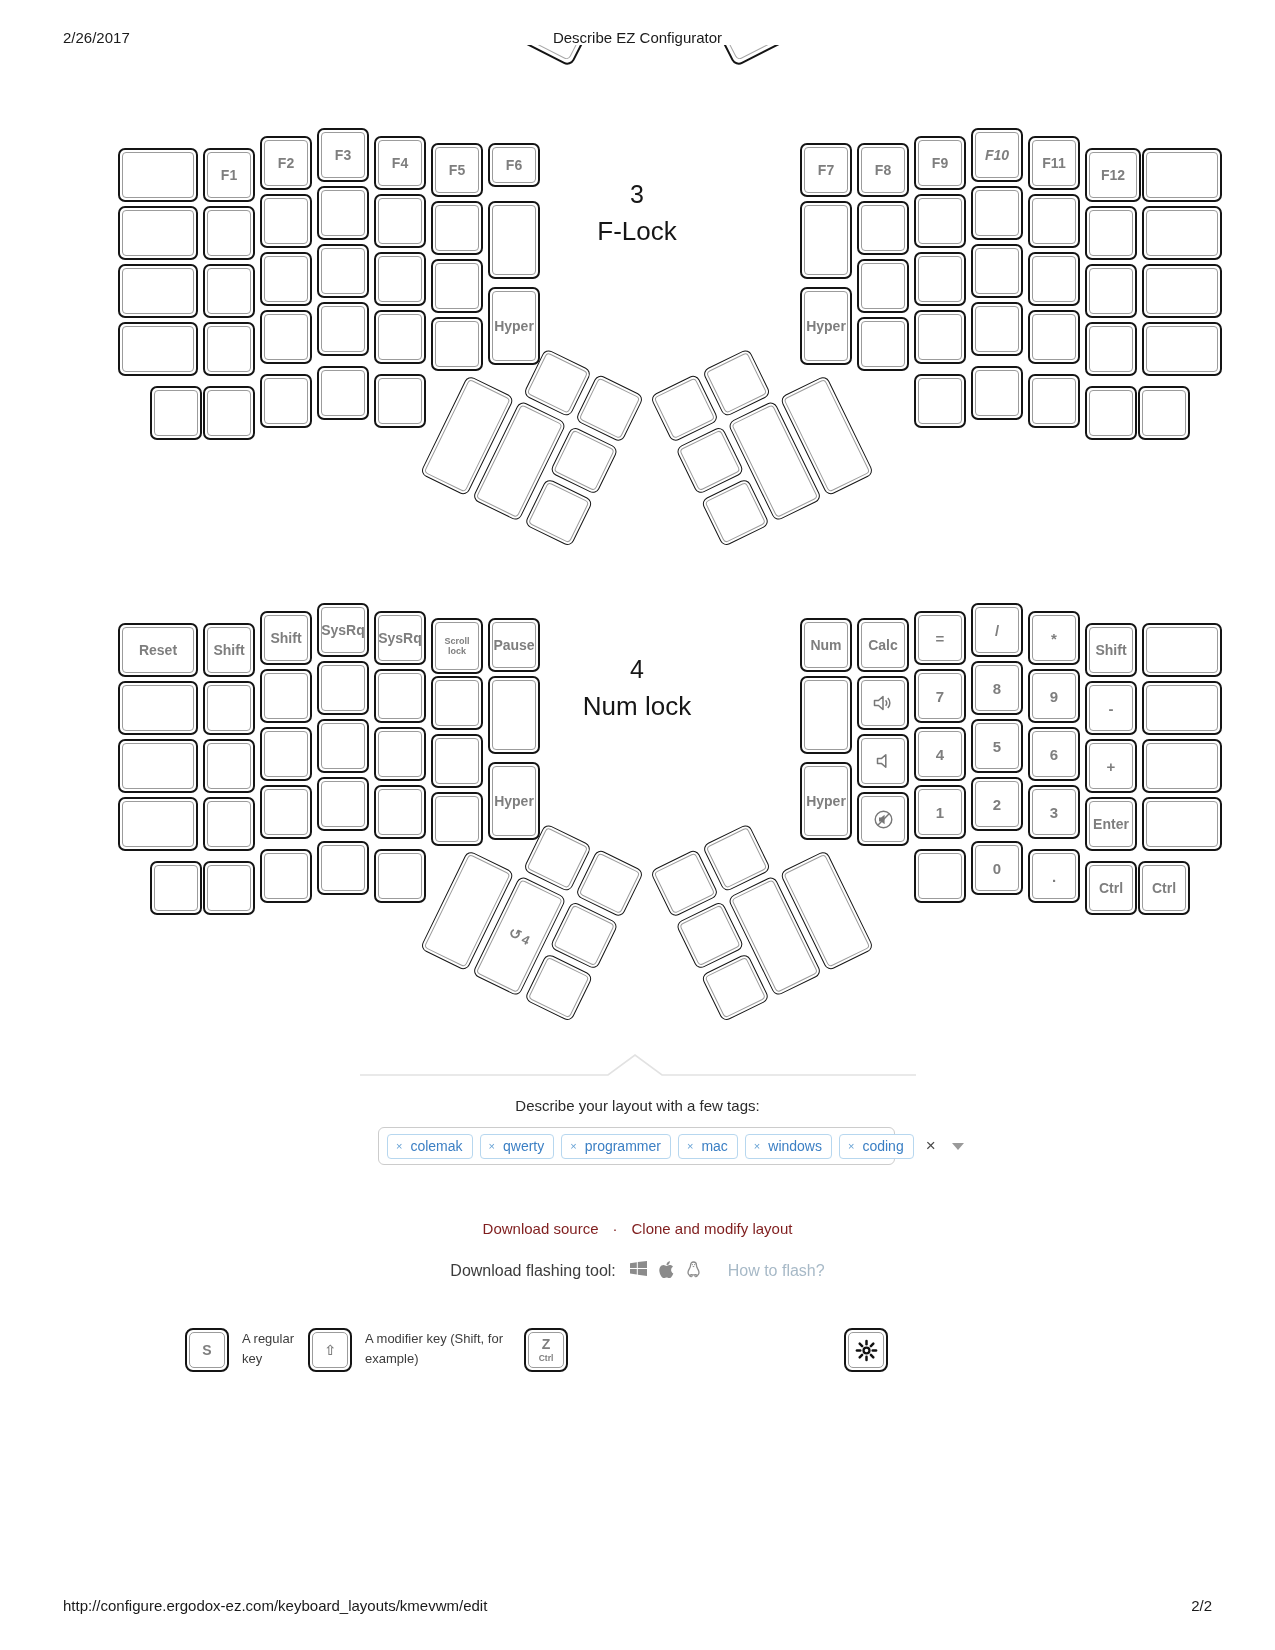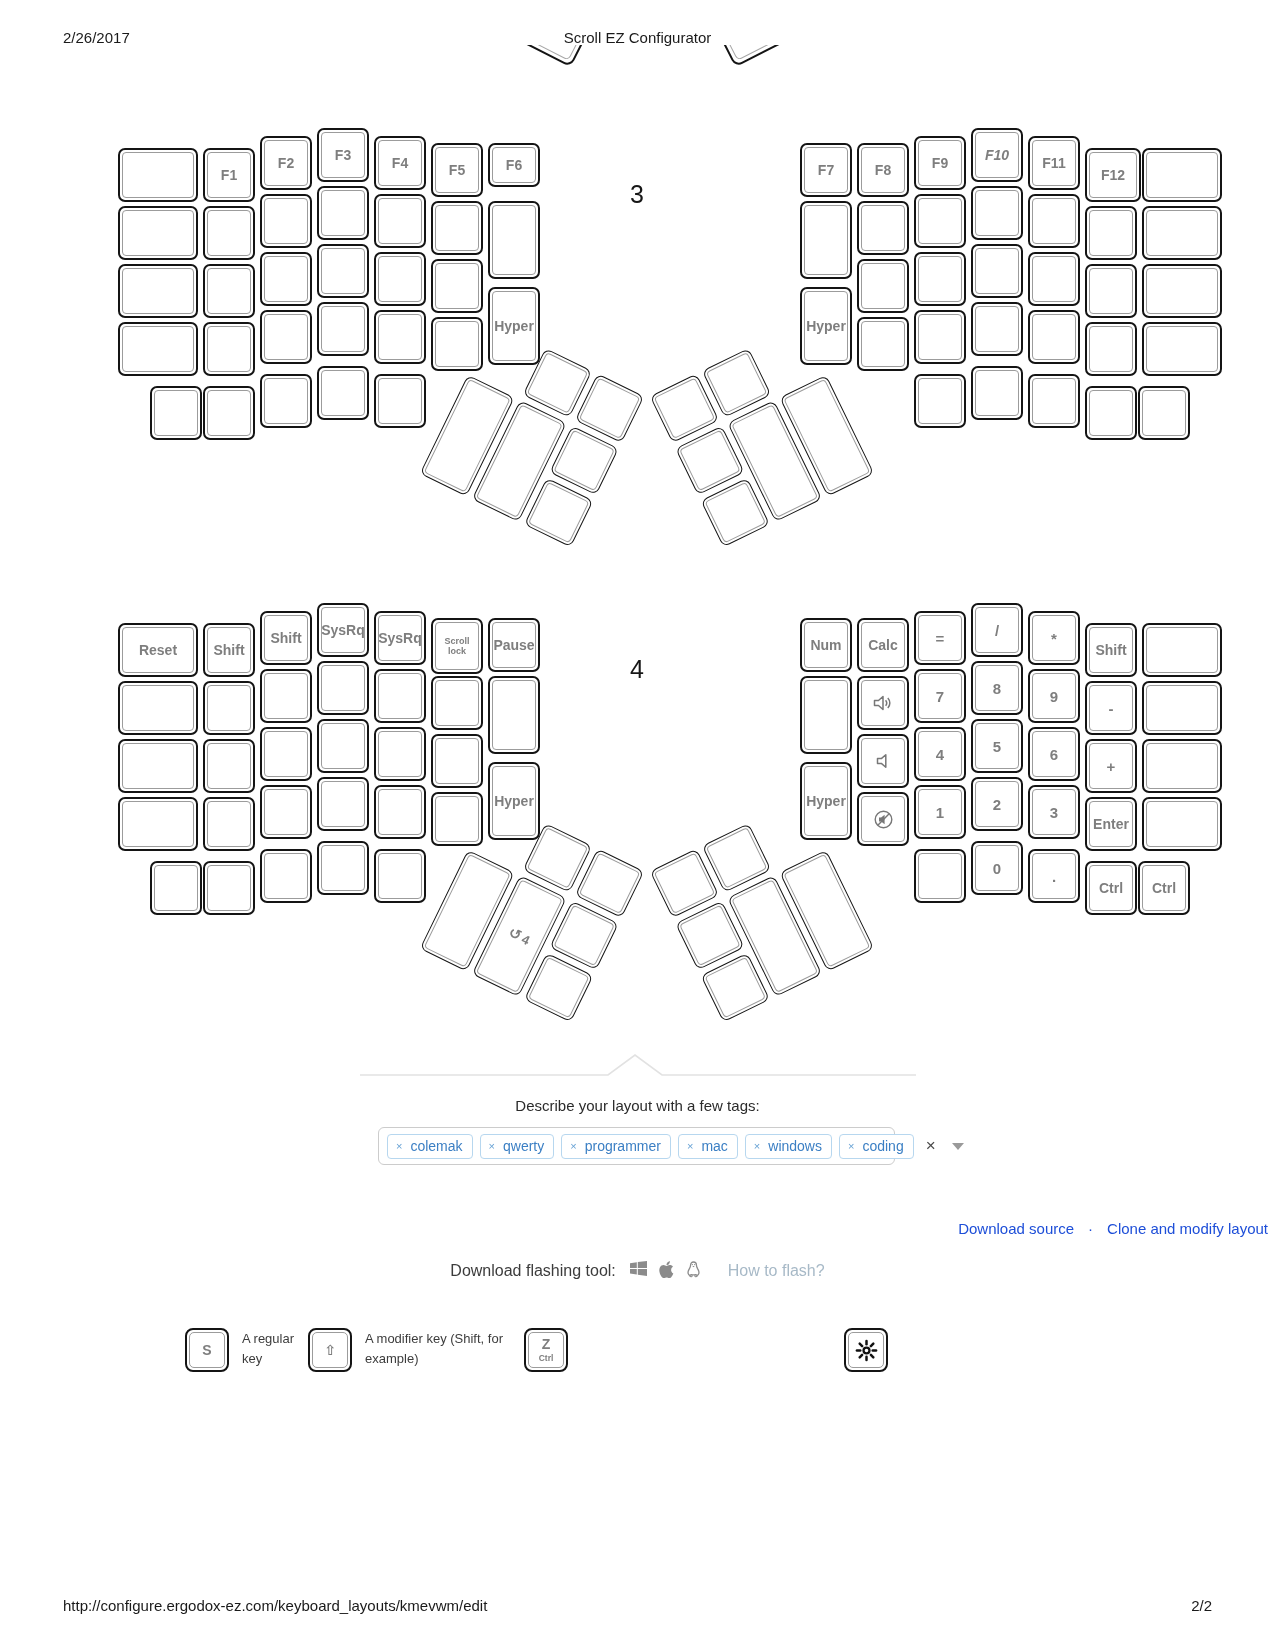--- a/index.html
+++ b/index.html
@@ -41,50 +41,51 @@
   .tags-prompt{left:0;right:0;top:1097px;text-align:center;font-size:15px;color:#2b2b2b;}
   .tagbox{left:378px;top:1127px;width:517px;height:38px;border:1.5px solid #ccc;border-radius:6px;
           box-sizing:border-box;display:flex;align-items:center;padding:0 8px;gap:7px;background:#fff;}
   .tag{display:inline-flex;align-items:center;gap:8px;border:1.5px solid #b7d7ef;border-radius:4px;
        padding:3px 9px 4px 8px;color:#3b7fc4;font-size:14px;background:#fff;}
   .tag .x{font-size:11px;color:#66a1d4;}
   .clear-x{color:#4a4a4a;font-size:17px;margin-left:5px;}
   .caret{width:0;height:0;border-left:6px solid transparent;border-right:6px solid transparent;
          border-top:7px solid #9a9a9a;margin-left:9px;}
   
-  .links-row{left:0;right:0;top:1220px;text-align:right;font-size:15px;color:#1d4ed8;}
+  .links-row{left:0;right:0;top:1220px;text-align:center;font-size:15px;color:#7f1d1d;}
   .links-row span{margin:0 7px;}
   .flash-row{left:0;right:0;top:1261px;text-align:center;font-size:16px;color:#3c3c3c;}
   .flash-row .oslist{display:inline-flex;gap:12px;vertical-align:middle;margin-left:10px;}
   .howflash{color:#a7b9c7;margin-left:22px;}
   
   .leg{position:absolute;top:1328px;display:flex;}
   .lkey{width:44px;height:44px;border:2.4px solid #141414;border-radius:8px;position:relative;
         background:#fff;box-sizing:border-box;flex:none;display:flex;flex-direction:column;
         align-items:center;justify-content:center;color:#7e7e7e;font-weight:bold;}
   .lkey::before{content:"";position:absolute;inset:2.4px;border:1.5px solid #9c9c9c;border-radius:5px;}
   .lkey .g1{font-size:14px;line-height:1;}
   .lkey .g2{font-size:8.5px;line-height:1;margin-top:3px;}
   .leg .txt{font-size:13px;color:#3c3c3c;line-height:1.55;margin-left:13px;padding-top:1px;}
 </style>
 </head>
 <body>
 
 <div class="abs hdr-date">2/26/2017</div>
-<div class="abs hdr-title">Scroll EZ Configurator</div>
+<div class="abs hdr-title">Describe EZ Configurator</div>
 
 <div class="abs tips">
   <div class="tip l"></div>
   <div class="tip r"></div>
 </div>
 
 <div id="keyboards">
     <div class="layer" style="top: 128px;">
       <div class="layer-label">
         <div class="layer-num">3</div>
+        <div class="layer-name">F-Lock</div>
       </div>
       <div class="half" style="left: 118px;">
         <div class="key" style="left: 0px; top: 20px; width: 80px; height: 54px;"></div>
         <div class="key" style="left: 0px; top: 78px; width: 80px; height: 54px;"></div>
         <div class="key" style="left: 0px; top: 136px; width: 80px; height: 54px;"></div>
         <div class="key" style="left: 0px; top: 194px; width: 80px; height: 54px;"></div>
         <div class="key" style="left: 85px; top: 20px; width: 52px; height: 54px;">F1</div>
         <div class="key" style="left: 85px; top: 78px; width: 52px; height: 54px;"></div>
         <div class="key" style="left: 85px; top: 136px; width: 52px; height: 54px;"></div>
         <div class="key" style="left: 85px; top: 194px; width: 52px; height: 54px;"></div>
@@ -160,20 +161,21 @@
         <div class="key" style="left: 0px; top: 0px; width: 52px; height: 52px;"></div>
         <div class="key" style="left: 116px; top: 58px; width: 52px; height: 110px;"></div>
         <div class="key" style="left: 58px; top: 58px; width: 52px; height: 110px;"></div>
         <div class="key" style="left: 0px; top: 58px; width: 52px; height: 52px;"></div>
         <div class="key" style="left: 0px; top: 116px; width: 52px; height: 52px;"></div>
       </div>
     </div>
     <div class="layer" style="top: 603px;">
       <div class="layer-label">
         <div class="layer-num">4</div>
+        <div class="layer-name">Num lock</div>
       </div>
       <div class="half" style="left: 118px;">
         <div class="key" style="left: 0px; top: 20px; width: 80px; height: 54px;">Reset</div>
         <div class="key" style="left: 0px; top: 78px; width: 80px; height: 54px;"></div>
         <div class="key" style="left: 0px; top: 136px; width: 80px; height: 54px;"></div>
         <div class="key" style="left: 0px; top: 194px; width: 80px; height: 54px;"></div>
         <div class="key" style="left: 85px; top: 20px; width: 52px; height: 54px;">Shift</div>
         <div class="key" style="left: 85px; top: 78px; width: 52px; height: 54px;"></div>
         <div class="key" style="left: 85px; top: 136px; width: 52px; height: 54px;"></div>
         <div class="key" style="left: 85px; top: 194px; width: 52px; height: 54px;"></div>

